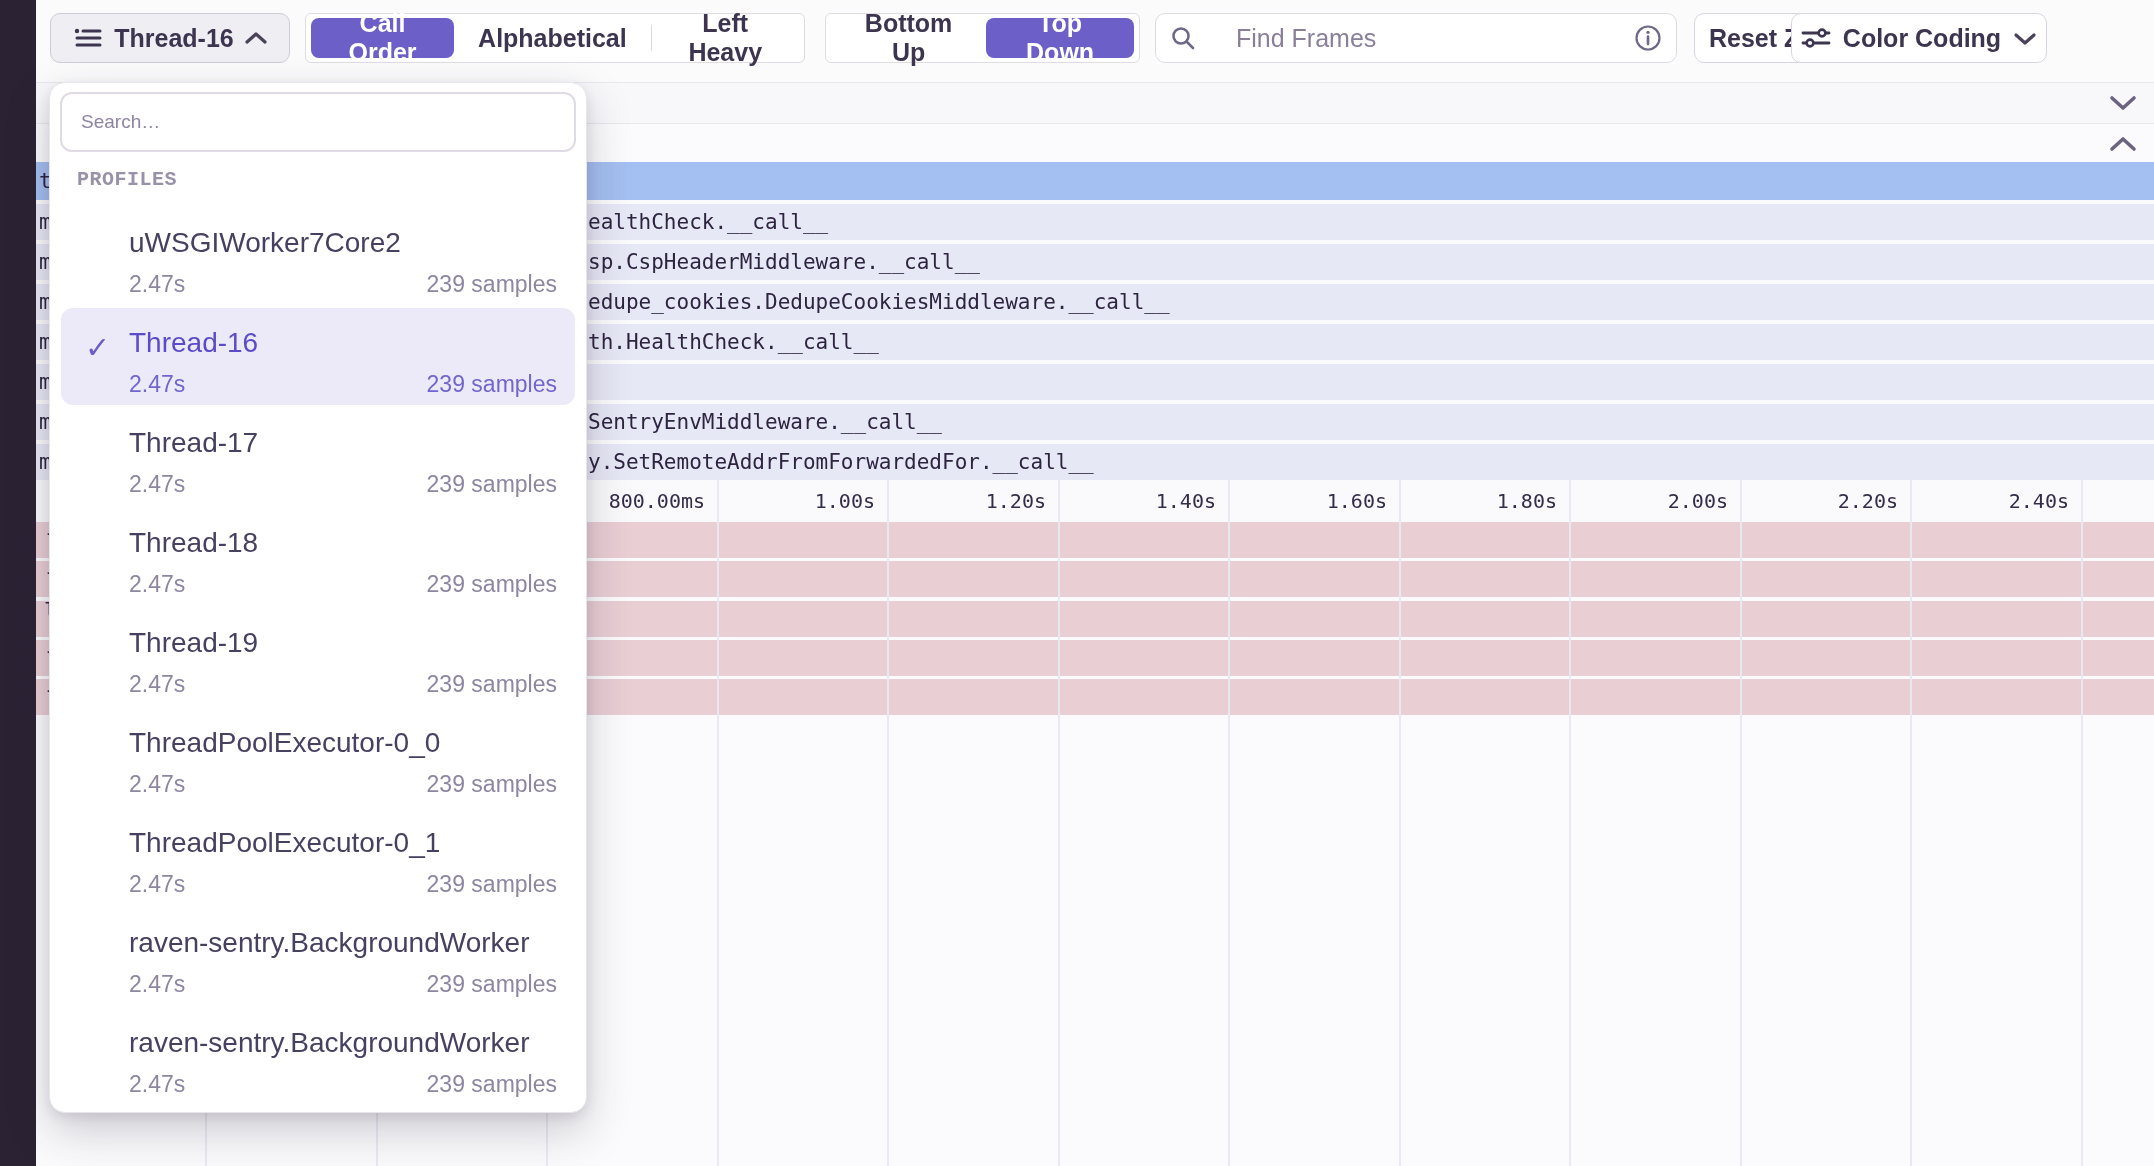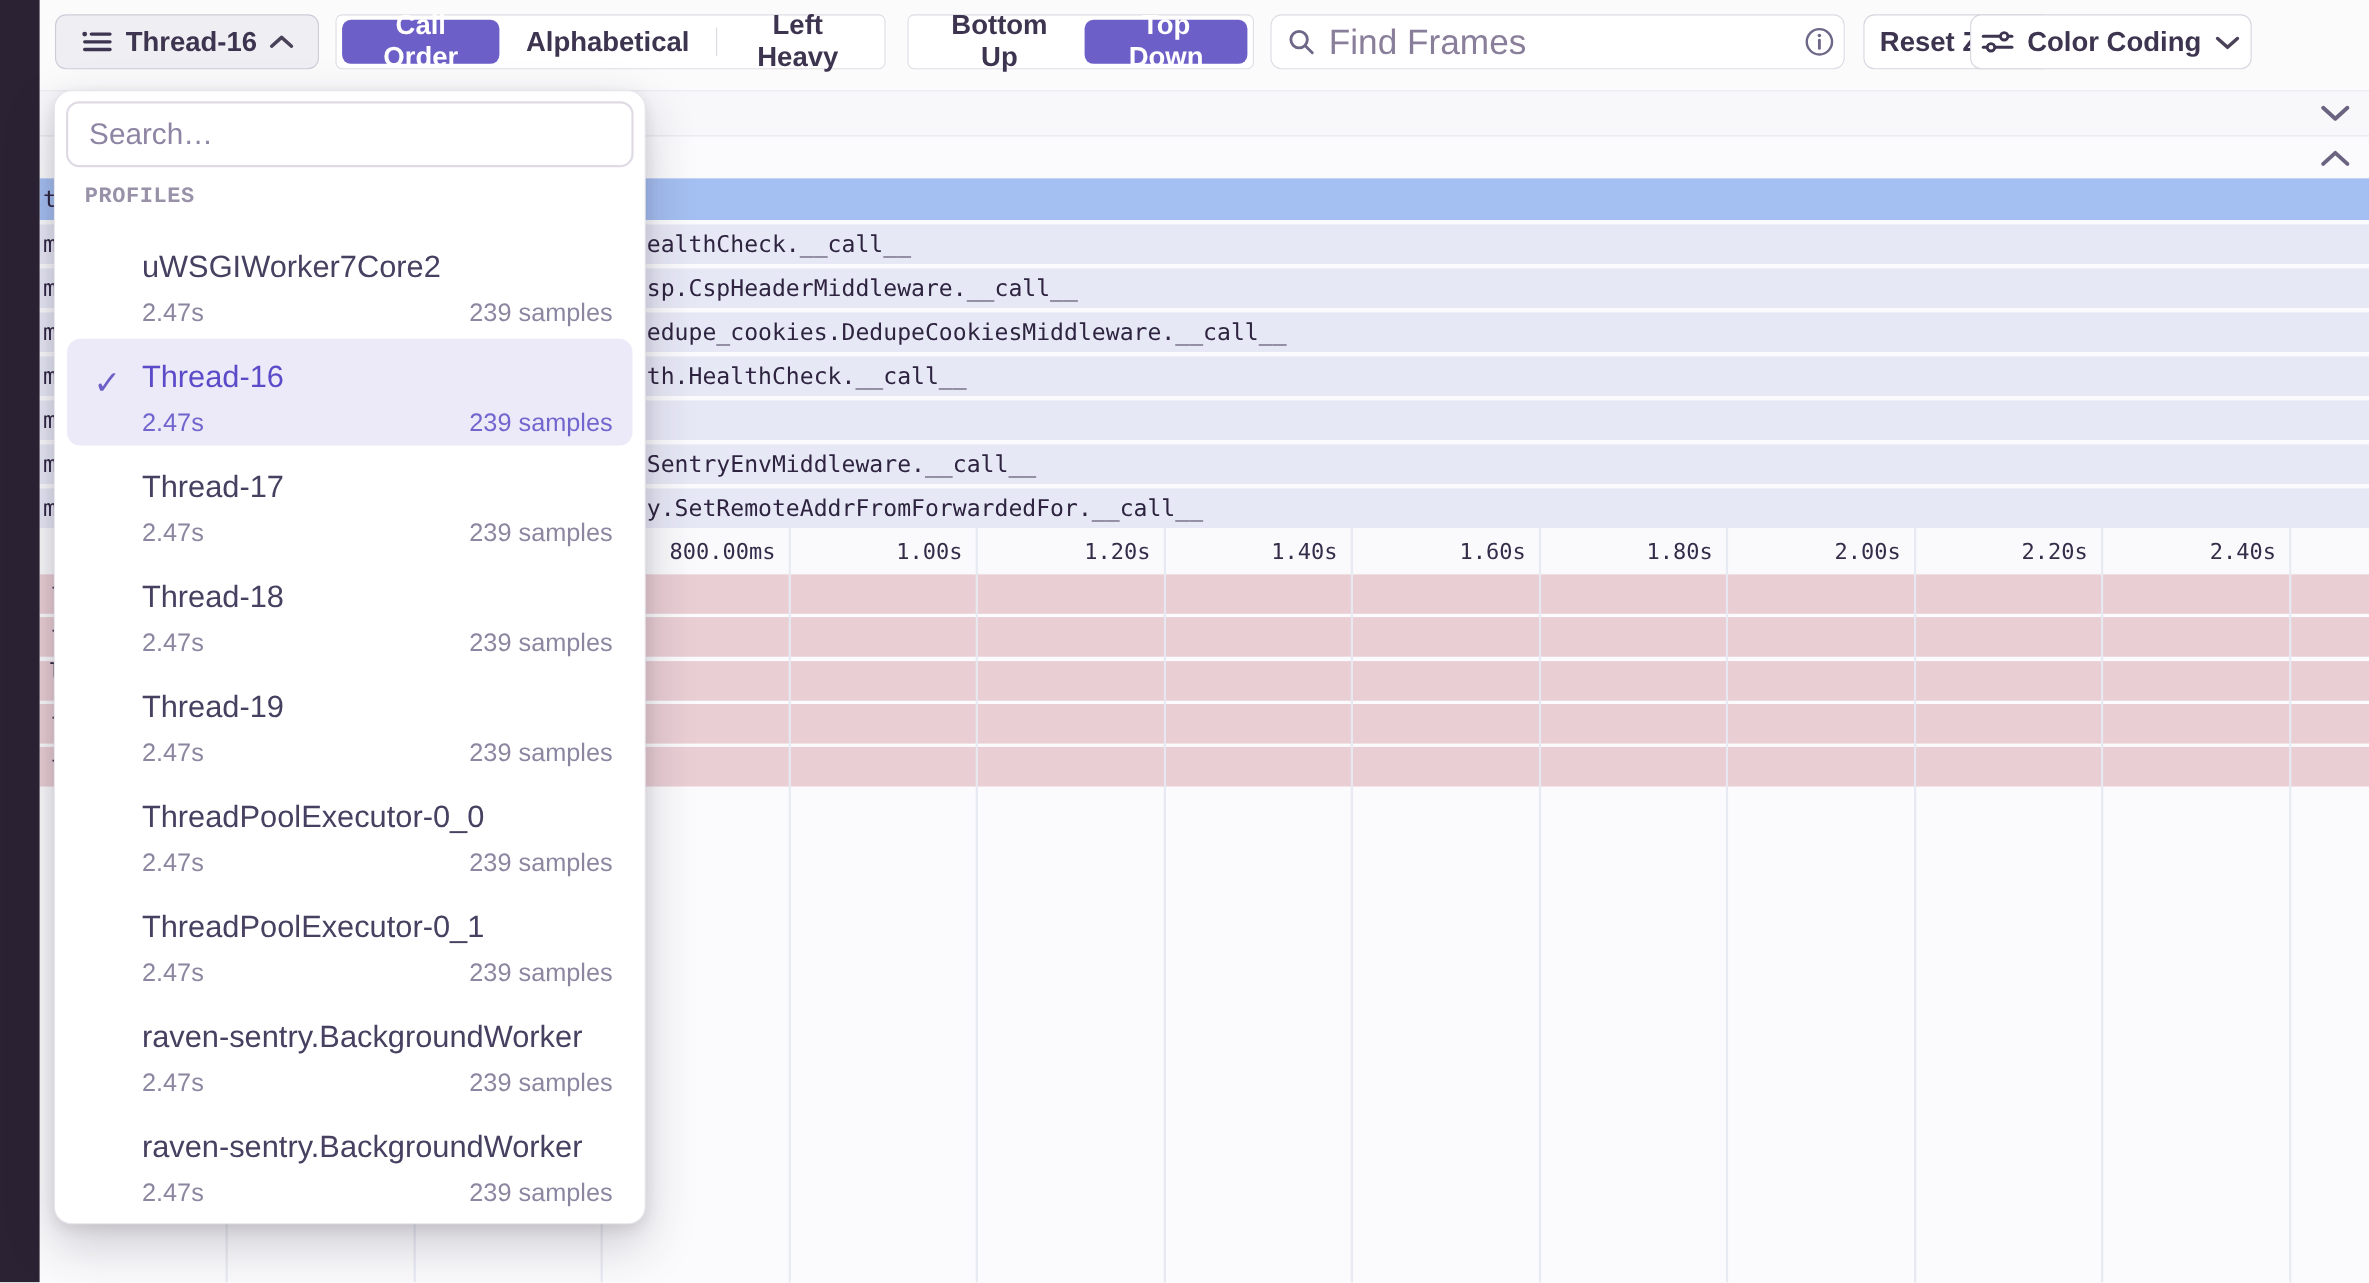--- a/index.html
+++ b/index.html
@@ -17,22 +17,22 @@
   .seg{position:absolute;top:13px;height:50px;box-sizing:border-box;border:1px solid #DFDCE4;border-radius:6px;
        background:#FFFFFF;display:flex;align-items:center;padding:0 5px;}
   .sort-seg{left:269px;width:500px;}
   .dir-seg{left:789px;width:315px;}
   .seg .opt{height:40px;border-radius:8px;display:flex;align-items:center;justify-content:center;
             padding:0 24px;font-size:25px;font-weight:700;color:#3D3450;cursor:pointer;border:none;background:transparent;}
   .seg .opt.active{background:var(--accent,#6C5FC7);color:#FFFFFF;}
   .seg .vdiv{width:1px;height:26px;background:#DDD9E1;}
   .search-box{position:absolute;left:1119px;top:13px;width:522px;height:50px;box-sizing:border-box;
               border:1px solid #DFDCE4;border-radius:10px;background:#FFFFFF;display:flex;align-items:center;padding:0 14px;gap:10px;}
-  .search-box input{flex:1;border:none;outline:none;font-size:32px;color:#3D3450;background:transparent;
-                    font-family:"Liberation Sans",sans-serif;}
+  .search-box input{flex:1;border:none;outline:none;font-size:25px;color:#3D3450;background:transparent;
+                    font-family:"Liberation Sans",sans-serif;margin-left:28px;}
   .search-box input::placeholder{color:#8A7F9B;font-weight:400;}
   .reset-btn{left:1658px;width:173px;}
   .color-btn{left:1755px;width:256px;gap:12px;}
   .icn{display:inline-flex;align-items:center;justify-content:center;}
 
   
   .band{position:absolute;left:36px;right:0;box-sizing:border-box;background:#F8F8FB;z-index:2;}
   .band1{top:82px;height:42px;border-top:1px solid #E9E7EE;border-bottom:1px solid #E9E7EE;}
   .band2{top:125px;height:37px;background:#FBFBFD;}
   .band .chev{position:absolute;right:16px;top:50%;transform:translateY(-50%);cursor:pointer;}
@@ -53,21 +53,21 @@
              font-family:"DejaVu Sans Mono",monospace;font-size:20px;color:#352C49;white-space:pre;}
   .gridlines{position:absolute;left:36px;top:480px;width:2118px;height:686px;z-index:3;pointer-events:none;}
   .gridline{position:absolute;top:0;bottom:0;width:2px;background:#E7E9F2;opacity:0.95;}
 
   
   .dropdown{position:absolute;left:49px;top:82px;width:538px;height:1031px;box-sizing:border-box;background:#FFFFFF;
             border:1px solid #E8E5EC;border-radius:16px;z-index:40;
             box-shadow:0 18px 45px rgba(43,34,51,0.22),0 4px 12px rgba(43,34,51,0.10);}
   .dd-search{position:absolute;left:10px;right:10px;top:9px;height:60px;box-sizing:border-box;
              border:2px solid #DFDAE4;border-radius:12px;display:flex;align-items:center;padding:0 17px;}
-  .dd-search input{width:100%;border:none;outline:none;font-size:27px;color:#3D3450;background:transparent;
+  .dd-search input{width:100%;border:none;outline:none;font-size:19px;color:#3D3450;background:transparent;
                    font-family:"Liberation Sans",sans-serif;}
   .dd-search input::placeholder{color:#8E84A3;}
   .dd-section{position:absolute;left:27px;top:85px;font-size:20px;font-weight:700;letter-spacing:0.5px;color:#9891A8;font-family:Liberation Mono, monospace;}
   .dd-list{position:absolute;left:11px;right:11px;top:125px;}
   .dd-item{position:relative;height:97px;margin-bottom:3px;border-radius:12px;box-sizing:border-box;
            padding:18px 18px 0 16px;display:block;cursor:pointer;}
   .dd-item.selected{background:#ECEAF8;}
   .dd-item .check{position:absolute;left:24px;top:22px;width:40px;font-size:30px;color:var(--accent,#6C5FC7);visibility:hidden;}
   .dd-item.selected .check{visibility:visible;}
   .dd-item .name{margin-left:52px;font-size:28px;line-height:34px;color:#474060;font-weight:400;

